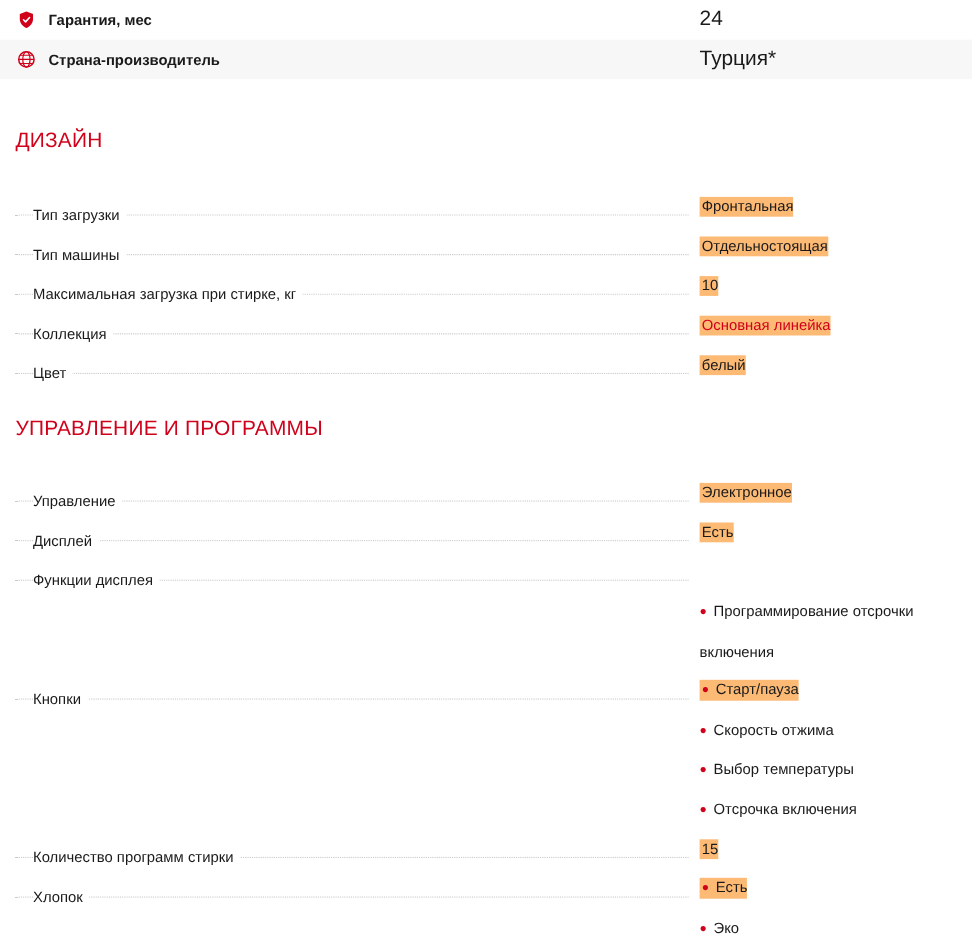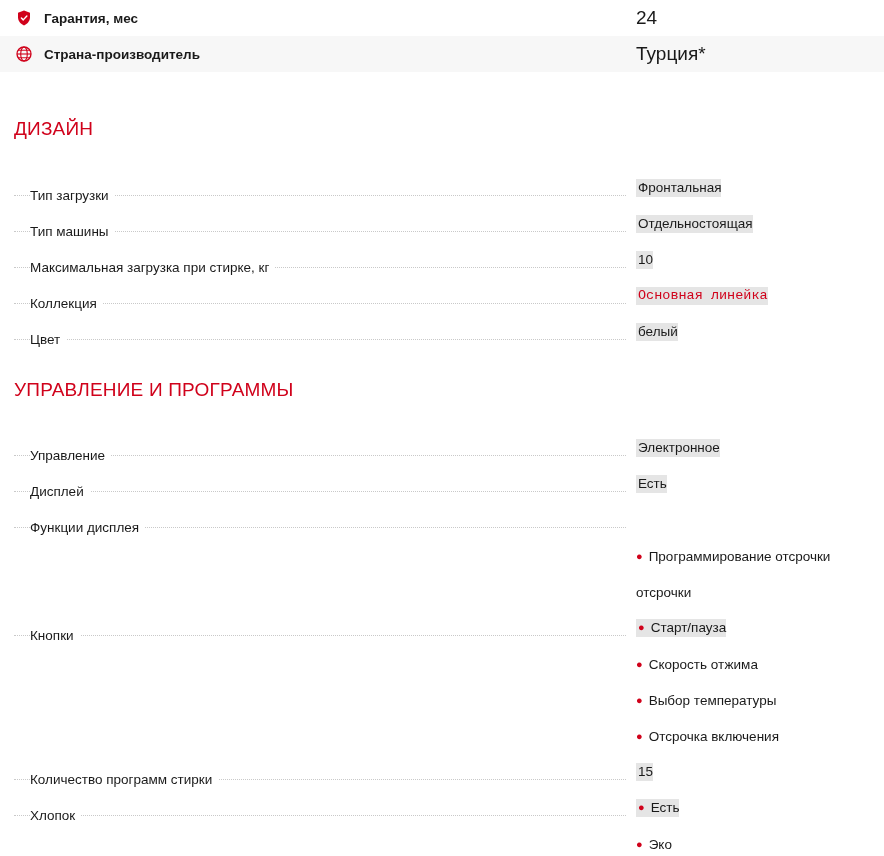--- a/index.html
+++ b/index.html
@@ -88,24 +88,24 @@
     z-index: 1;
   }
   .spec .value {
     position: absolute;
     left: 636px;
     bottom: 8px;
     font-size: 13.5px;
     color: #1a1a1a;
     line-height: 18px;
     z-index: 2;
-    background: #e5e5e5;
+    background: #fdba74;
     padding-left: 2px;
   }
-  .spec .value.accent { color: #d0021b; font-family: Liberation Mono, monospace; }
+  .spec .value.accent { color: #d0021b; }
 
   
   .cont {
     position: relative;
     height: 36px;
   }
   .cont .value {
     position: absolute;
     left: 636px;
     bottom: 8px;
@@ -217,21 +217,21 @@
     </div>
 
     <div class="spec">
       <span class="dots"></span>
       <span class="name">Функции дисплея</span>
     </div>
     <div class="cont">
       <span class="value"><span class="bullet-dot">●</span><span>Программирование отсрочки</span></span>
     </div>
     <div class="cont">
-      <span class="value">отсрочки</span>
+      <span class="value">включения</span>
     </div>
 
     <div class="spec">
       <span class="dots"></span>
       <span class="name">Кнопки</span>
       <span class="value"><span class="bullet-dot">●</span><span>Старт/пауза</span></span>
     </div>
     <div class="cont">
       <span class="value"><span class="bullet-dot">●</span><span>Скорость отжима</span></span>
     </div>

